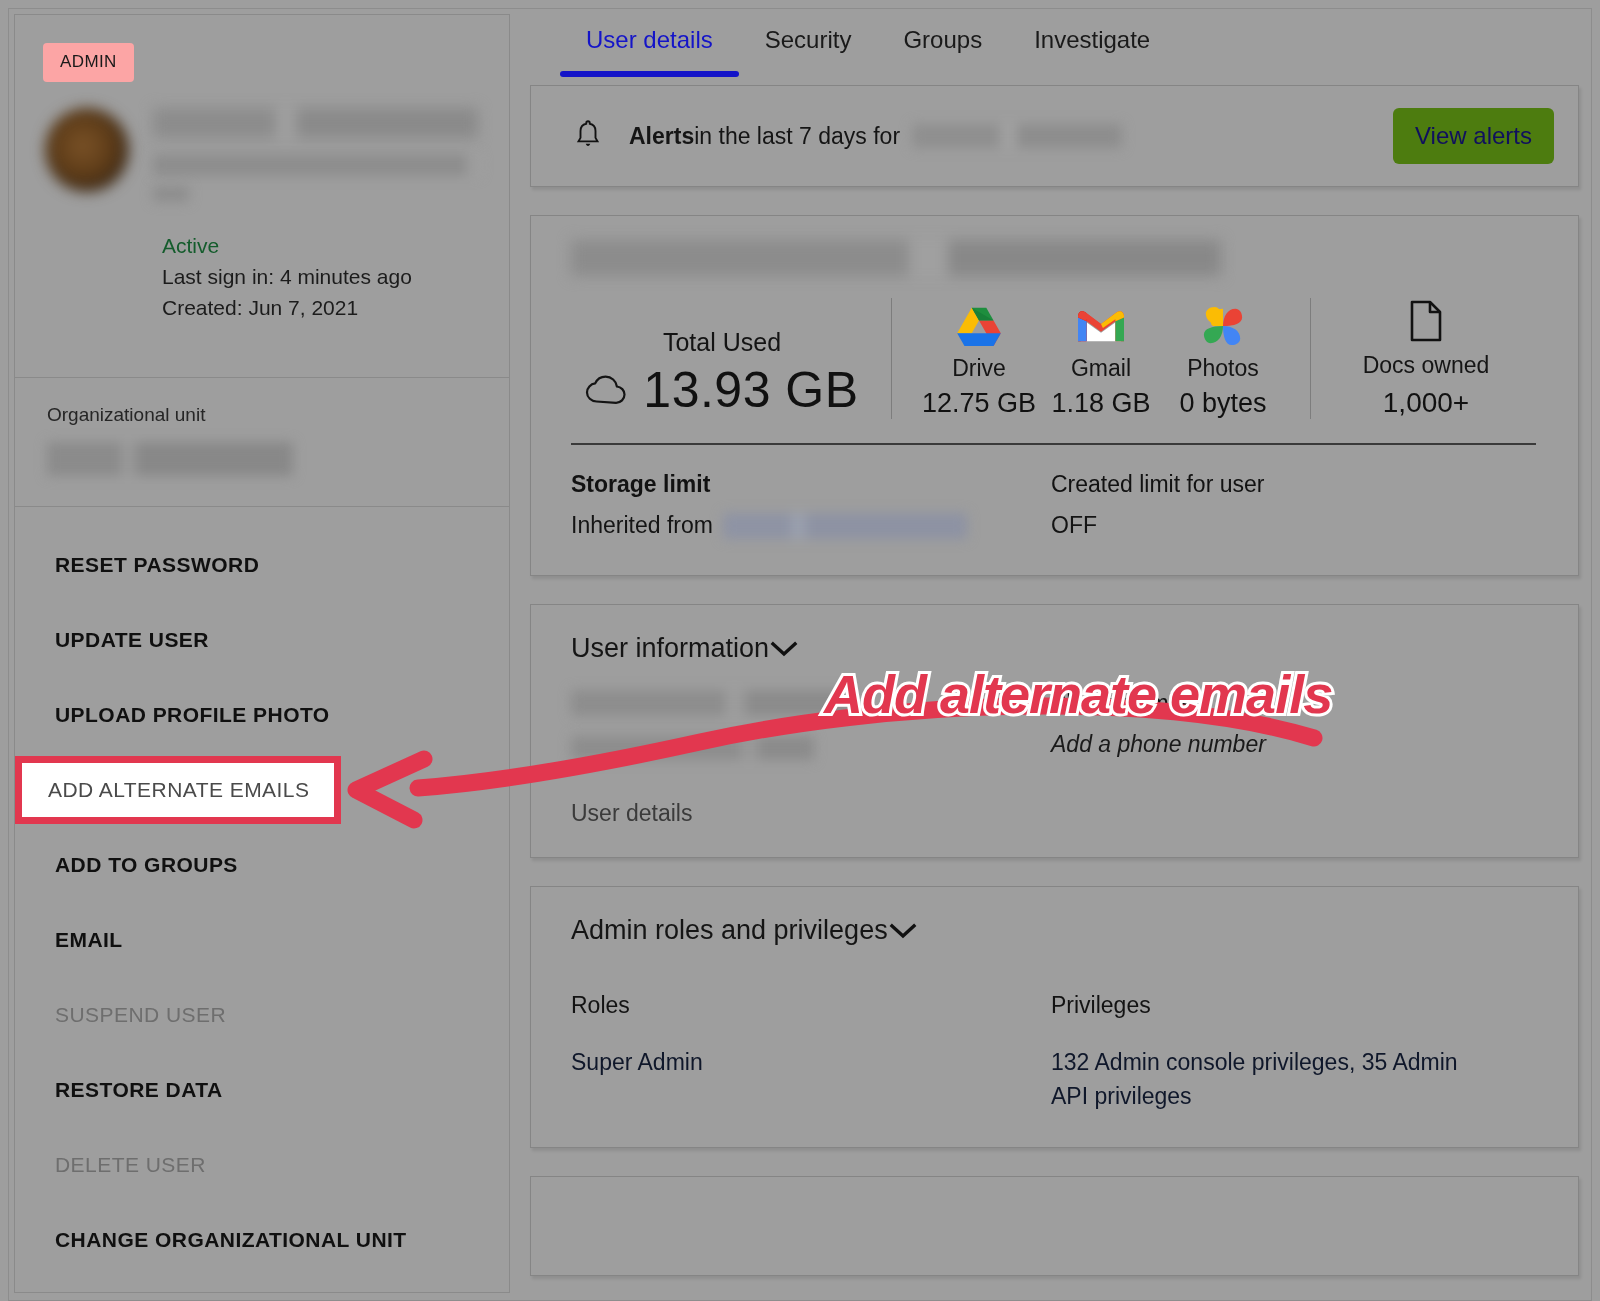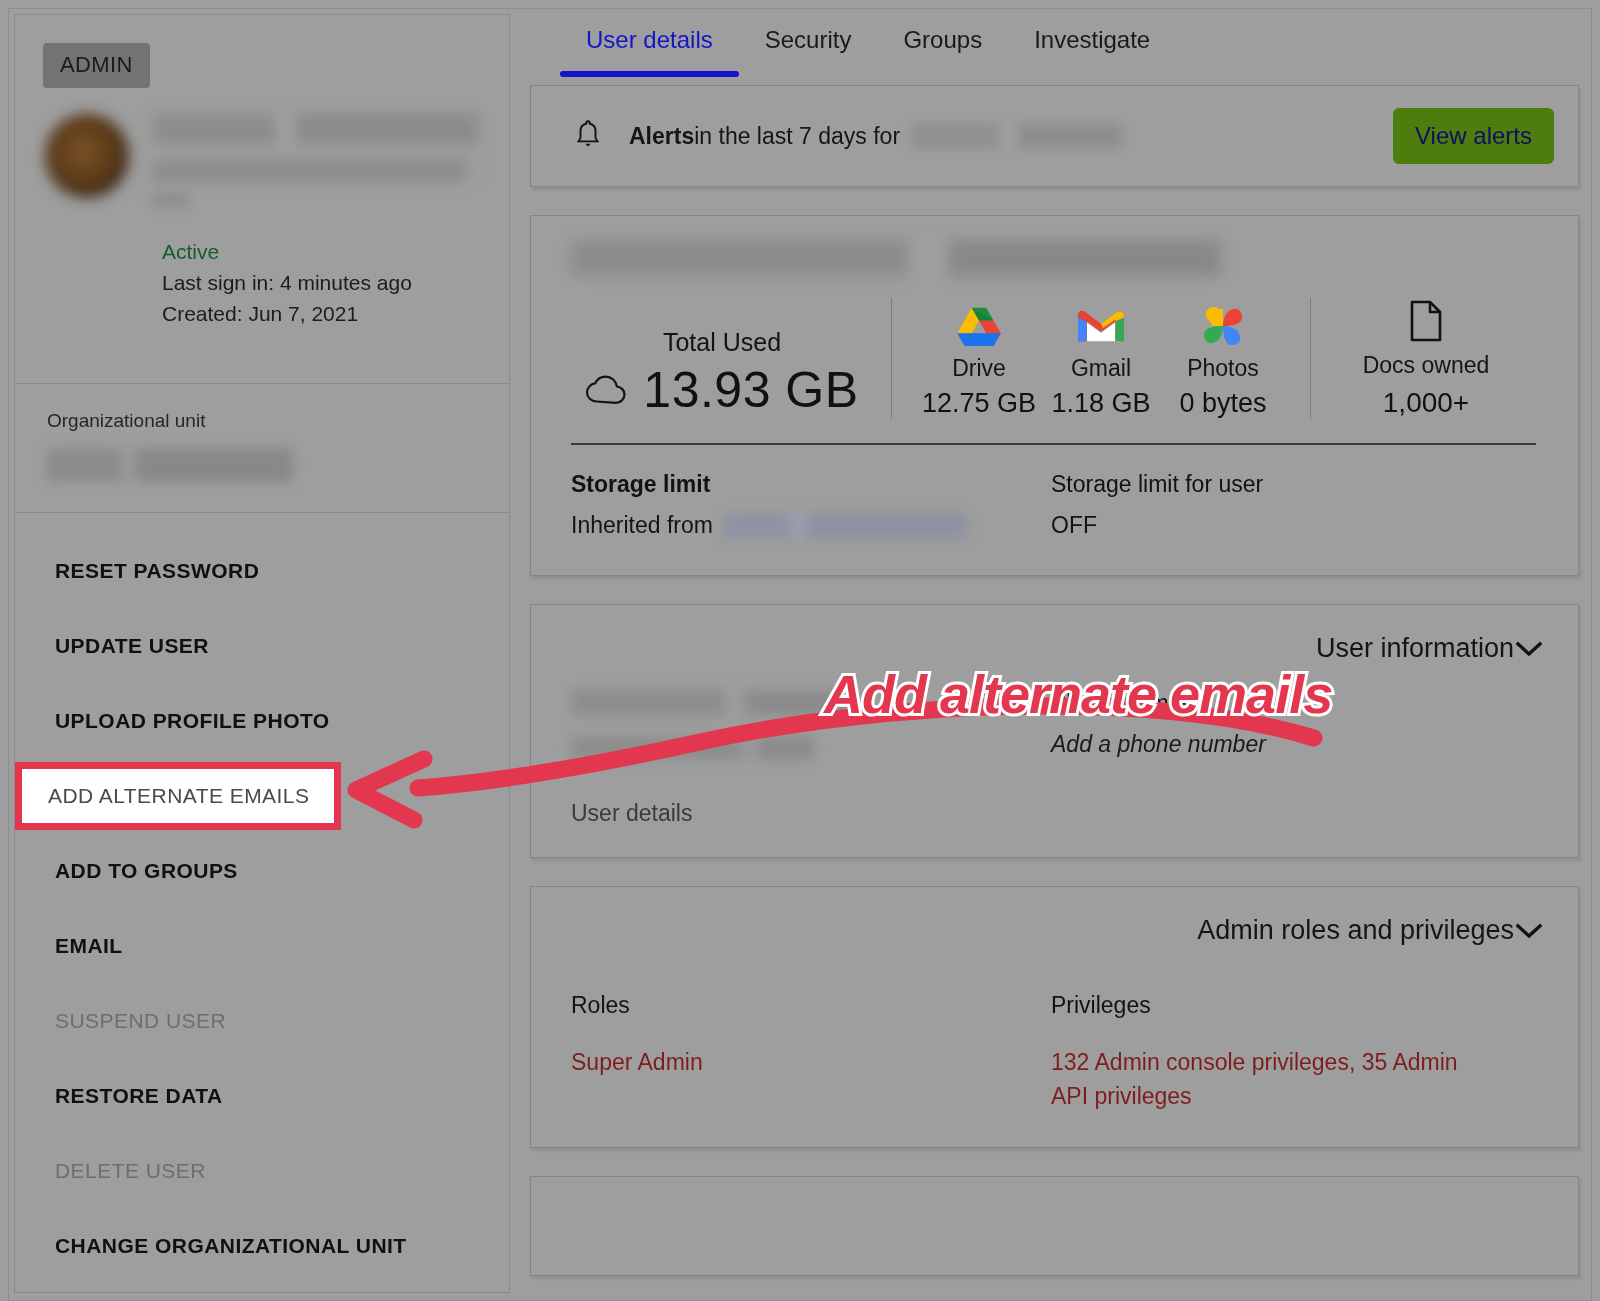--- a/index.html
+++ b/index.html
@@ -27,23 +27,23 @@
   .left-panel {
     position: absolute;
     left: 14px; top: 14px;
     width: 496px; height: 1279px;
     border: 1px solid #8a8a8a;
     background: #9e9e9e;
   }
   .admin-chip {
     margin: 28px 0 0 28px;
     display: inline-block;
-    background: #737373;
+    background: #fca5a5;
     color: #1a1a1a;
-    font-size: 22px;
+    font-size: 17px;
     letter-spacing: .4px;
     padding: 9px 17px 10px 17px;
     border-radius: 4px;
   }
   .identity {
     display: flex;
     margin: 22px 0 0 30px;
   }
   .avatar {
     width: 84px; height: 84px;
@@ -254,21 +254,21 @@
     background: linear-gradient(90deg,#8e93a4 0 28%, #9aa0ae 28% 34%, #8d92a3 34% 100%);
     filter: blur(6px);
     border-radius: 3px;
   }
 
   
   .userinfo-card { padding: 28px 34px 30px 40px; position: relative; }
   .card-head {
     display: flex;
     align-items: center;
-    justify-content: flex-end;
+    justify-content: flex-start;
     padding-bottom: 26px;
   }
   .card-title { font-size: 27px; color: #151515; }
   .chevron { width: 30px; height: 18px; cursor: pointer; }
   .info-row { display: flex; }
   .info-col { flex: 0 0 480px; }
   .uname-redact {
     width: 280px; height: 26px;
     background: linear-gradient(90deg,#8d8d8d 0 55%, #9c9c9c 55% 62%, #8b8b8b 62% 100%);
     filter: blur(6px);
@@ -283,21 +283,21 @@
   }
   .field-label { font-size: 23px; color: #131313; }
   .field-hint { font-size: 23px; color: #1a1a1a; font-style: italic; margin-top: 14px; }
   .user-details-link { font-size: 23px; color: #3b3b3b; margin-top: 40px; }
 
   
   .roles-card { padding: 28px 34px 34px 40px; }
   .roles-row { display: flex; padding-top: 20px; }
   .roles-col { flex: 0 0 480px; }
   .roles-label { font-size: 23px; color: #131313; margin-bottom: 26px; }
-  .roles-value { font-size: 23px; color: #7f1d1d; line-height: 34px; max-width: 440px; }
+  .roles-value { font-size: 23px; color: #0f172a; line-height: 34px; max-width: 440px; }
 
   .bottom-card { height: 100px; }
 
   
   .annotation-layer {
     position: absolute;
     left: 0; top: 0;
     width: 1600px; height: 1301px;
     pointer-events: none;
   }
@@ -493,21 +493,21 @@
 
       <div class="limit-row">
         <div class="limit-col">
           <div class="limit-label b">Storage limit</div>
           <div class="limit-value">
             <span>Inherited from</span>
             <span class="ou-redact"></span>
           </div>
         </div>
         <div class="limit-col">
-          <div class="limit-label">Storage limit for user</div>
+          <div class="limit-label">Created limit for user</div>
           <div class="limit-value">OFF</div>
         </div>
       </div>
     </div>
 
     <div class="card userinfo-card">
       <div class="card-head">
         <div class="card-title">User information</div>
         <svg class="chevron" viewBox="0 0 30 18">
           <path d="M4 4 L15 14 L26 4" fill="none" stroke="#111" stroke-width="3.4" stroke-linecap="square"></path>

